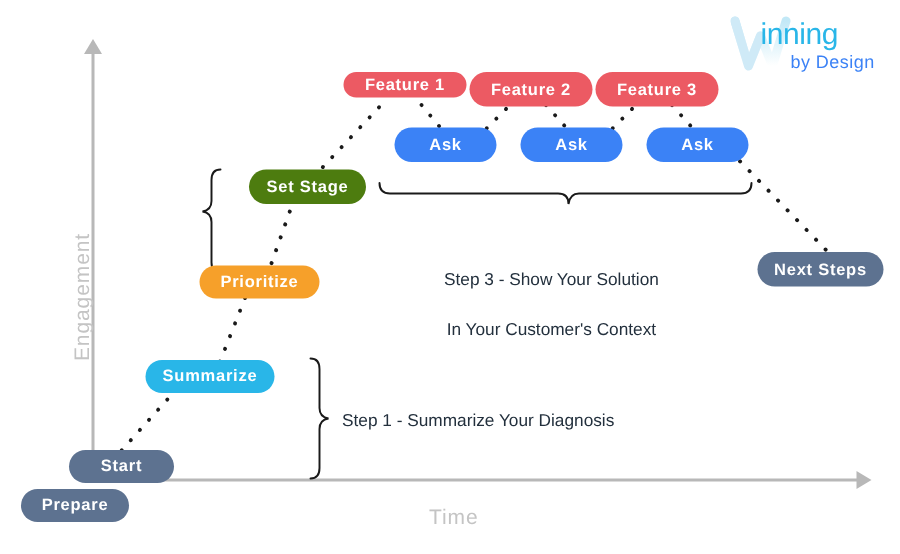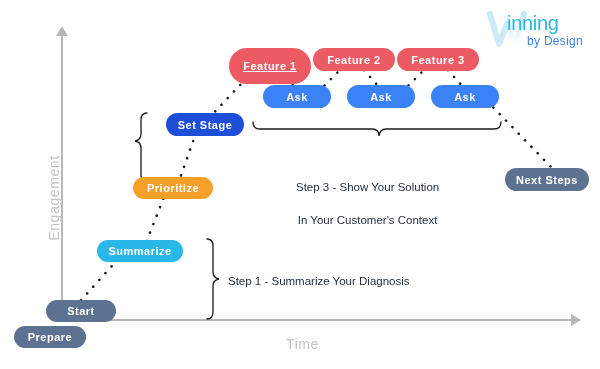--- a/index.html
+++ b/index.html
@@ -81,21 +81,21 @@
     justify-content: center;
     border-radius: 999px;
     color: #ffffff;
     font-weight: bold;
     letter-spacing: 0.5px;
     box-sizing: border-box;
     white-space: nowrap;
   }
   .pill-feature { background: #ec5a63; font-size: 11px; }
   .pill-ask     { background: #3b82f6; font-size: 11px; }
-  .pill-stage   { background: #1d4ed8; font-size: 11px; }
+  .pill-stage   { background: #4d7c0f; font-size: 11px; }
   .pill-prior   { background: #f6a02a; font-size: 11px; }
   .pill-summ    { background: #29b6e8; font-size: 11px; }
   .pill-slate   { background: #5d7290; font-size: 11px; }
 
   
   .step-text {
     position: absolute;
     color: #23303d;
     font-size: 11.5px;
     line-height: 1.45;
@@ -187,21 +187,21 @@
   </div>
 
   <div class="pill pill-slate" style="left:14px; top:326px; width:72px; height:22px;">Prepare</div>
   <div class="pill pill-slate" style="left:46px; top:300px; width:70px; height:22px;">Start</div>
   <div class="pill pill-summ" style="left:97px; top:240px; width:86px; height:22px;">Summarize</div>
 
   <div class="pill pill-slate" style="left:505px; top:168px; width:84px; height:23px;">Next Steps</div>
   <div class="pill pill-prior" style="left:133px; top:177px; width:80px; height:22px;">Prioritize</div>
   <div class="pill pill-stage" style="left:166px; top:113px; width:78px; height:23px;">Set Stage</div>
 
-  <div class="pill pill-feature" style="left:229px; top:48px; width:82px; height:36px;text-decoration:underline;">Feature 1</div>
+  <div class="pill pill-feature" style="left:229px; top:48px; width:82px; height:17px;">Feature 1</div>
   <div class="pill pill-feature" style="left:313px; top:48px; width:82px; height:23px;">Feature 2</div>
   <div class="pill pill-feature" style="left:397px; top:48px; width:82px; height:23px;">Feature 3</div>
 
   <div class="pill pill-ask" style="left:263px; top:85px; width:68px; height:23px;">Ask</div>
   <div class="pill pill-ask" style="left:347px; top:85px; width:68px; height:23px;">Ask</div>
   <div class="pill pill-ask" style="left:431px; top:85px; width:68px; height:23px;">Ask</div>
 
   <div id="logo">
     <svg id="logo-mark" width="44" height="40" viewBox="0 0 44 40">
       <defs>

